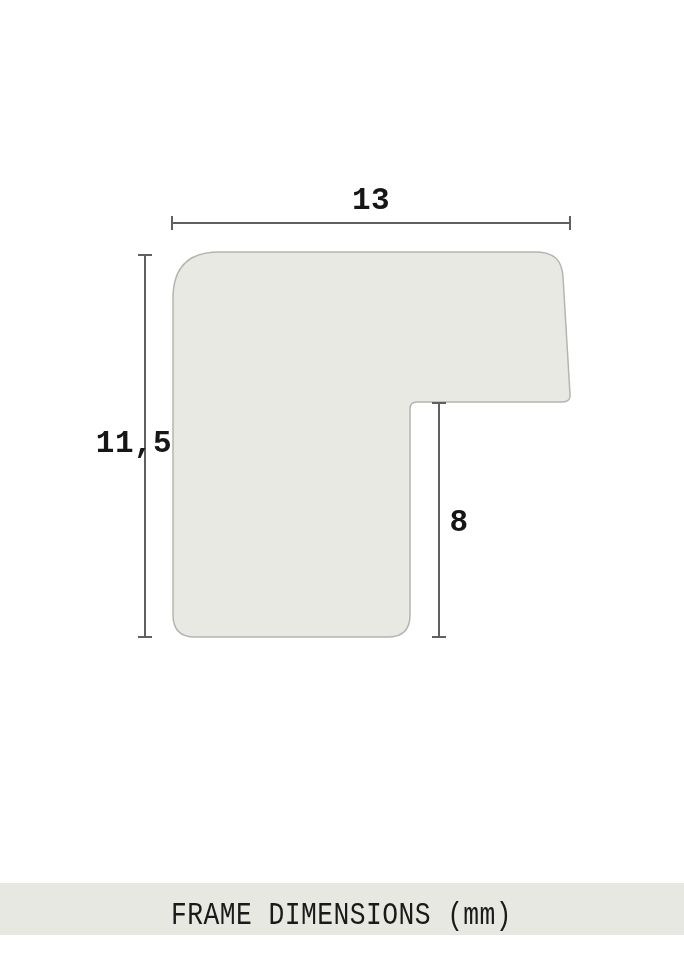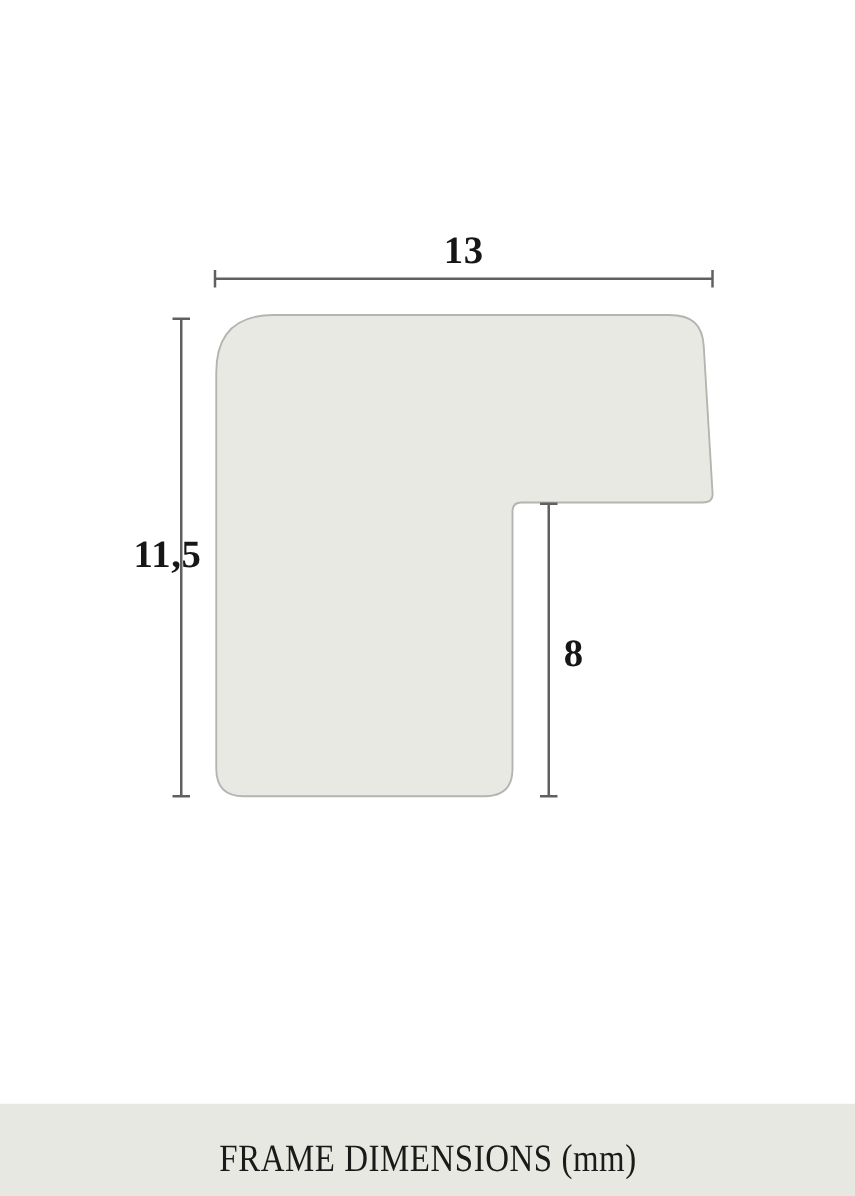--- a/index.html
+++ b/index.html
@@ -6,21 +6,21 @@
     margin: 0;
     padding: 0;
     background: #ffffff;
   }
   .page {
     position: relative;
     width: 684px;
     height: 957px;
     background: #ffffff;
     overflow: hidden;
-    font-family: Liberation Serif, serif;
+    font-family: Liberation Mono, monospace;
   }
   .stage {
     position: absolute;
     left: 0; top: 0;
     width: 684px;
     height: 883px;
   }
   .diagram-svg {
     position: absolute;
     left: 0; top: 0;
@@ -39,21 +39,21 @@
     white-space: nowrap;
   }
   .width-label  { left: 371px; top: 200px; }
   .height-label { left: 106px; top: 443px; margin-left: 28px; }
   .depth-label  { left: 459px; top: 522px; }
   .caption-bar {
     position: absolute;
     left: 0;
     top: 883px;
     width: 684px;
-    height: 74px;
+    height: 52px;
     background: #e8e8e3;
     display: flex;
     align-items: center;
     justify-content: center;
     box-sizing: border-box;
     padding-top: 12px;
   }
   .caption-text {
     font-size: 31px;
     font-weight: 500;

